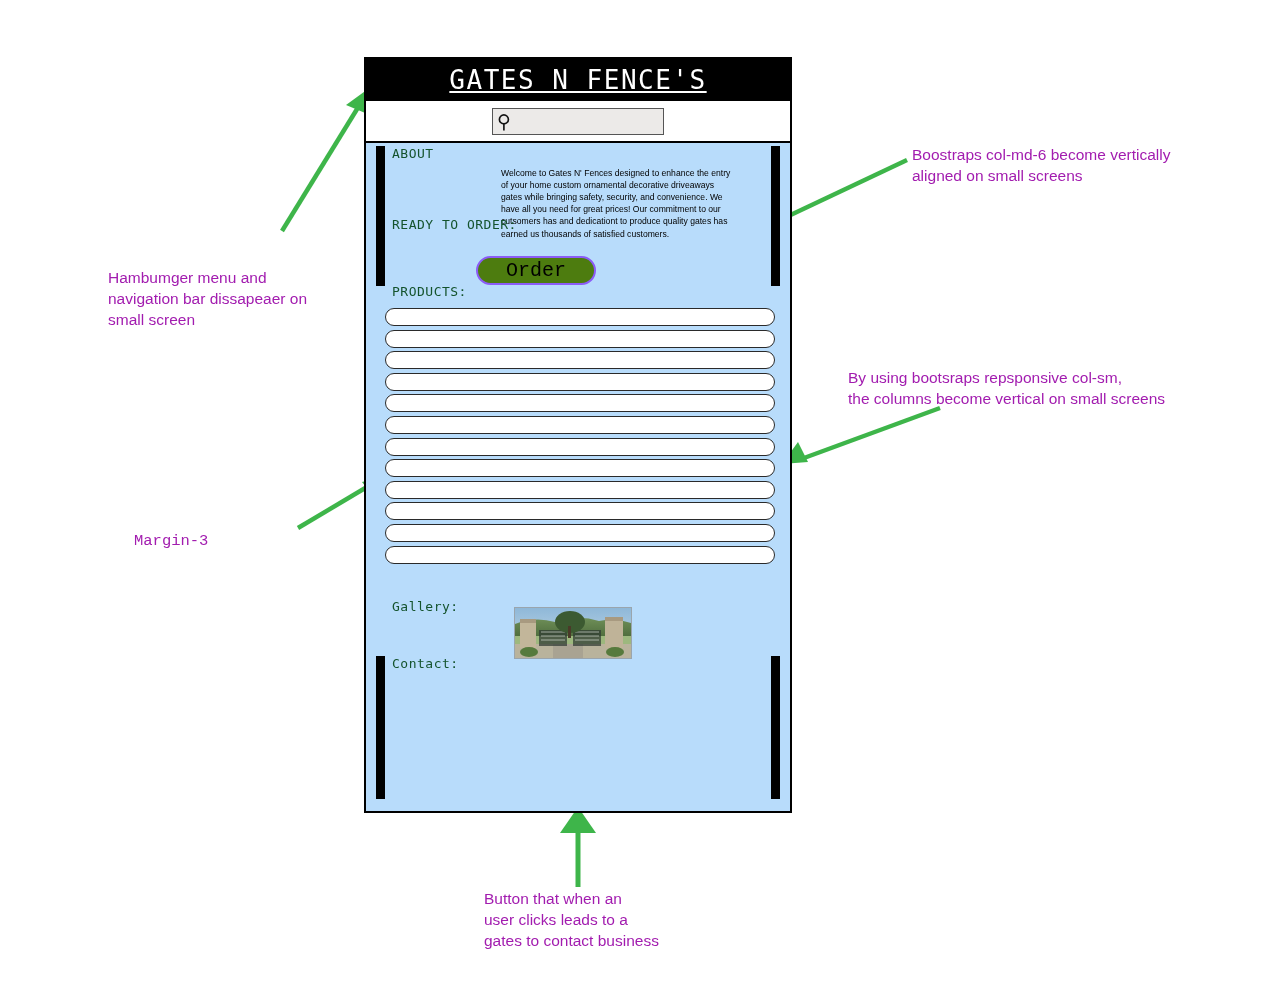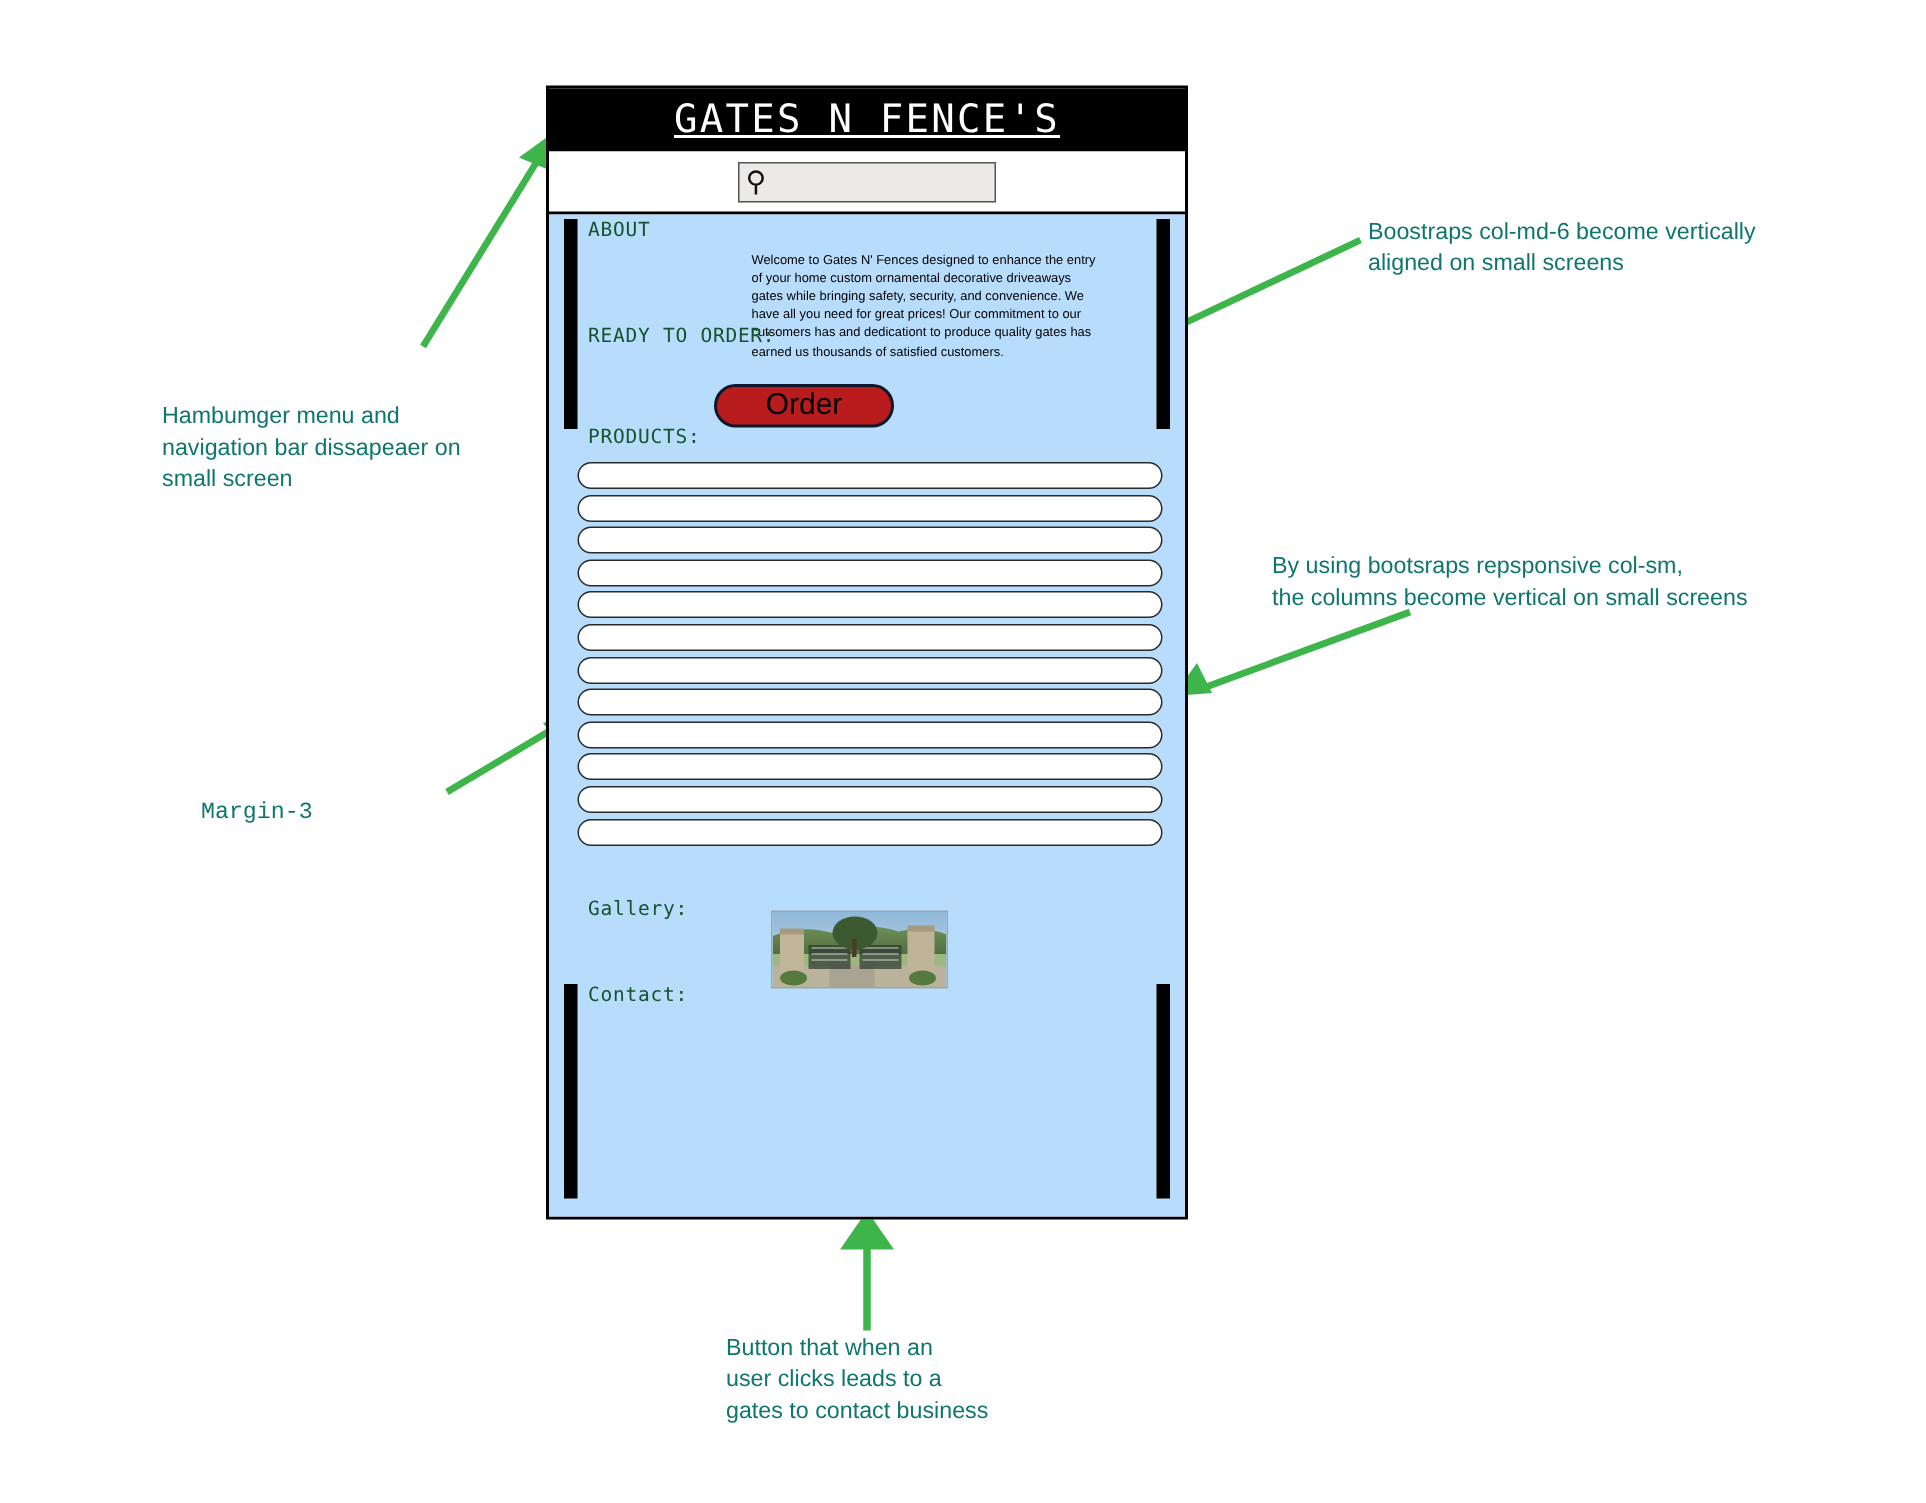--- a/index.html
+++ b/index.html
@@ -15,21 +15,21 @@
     font-family: "Liberation Sans", sans-serif;
     color: #231f20;
   }
 
   
   .annotation {
     position: absolute;
     font-family: "Liberation Sans", sans-serif;
     font-size: 15.5px;
     line-height: 1.35;
-    color: #0f766e;
+    color: #a21caf;
     white-space: pre-line;
   }
 
   
   #mockup {
     position: absolute;
     left: 364px;
     top: 57px;
     width: 428px;
     height: 756px;
@@ -126,24 +126,24 @@
 
   .order-wrap {
     position: absolute;
     left: 110px;
     top: 113px;
   }
   .pill-btn {
     display: inline-flex;
     align-items: center;
     justify-content: center;
-    background: #b91c1c;
-    border: 2px solid #0f172a;
+    background: #4d7c0f;
+    border: 2px solid #8b5cf6;
     border-radius: 999px;
-    font-family: Liberation Sans, sans-serif;
+    font-family: Liberation Mono, monospace;
     color: #000;
     cursor: pointer;
     box-sizing: border-box;
   }
   .order-btn {
     width: 120px;
     height: 29px;
     font-size: 20px;
   }
 

